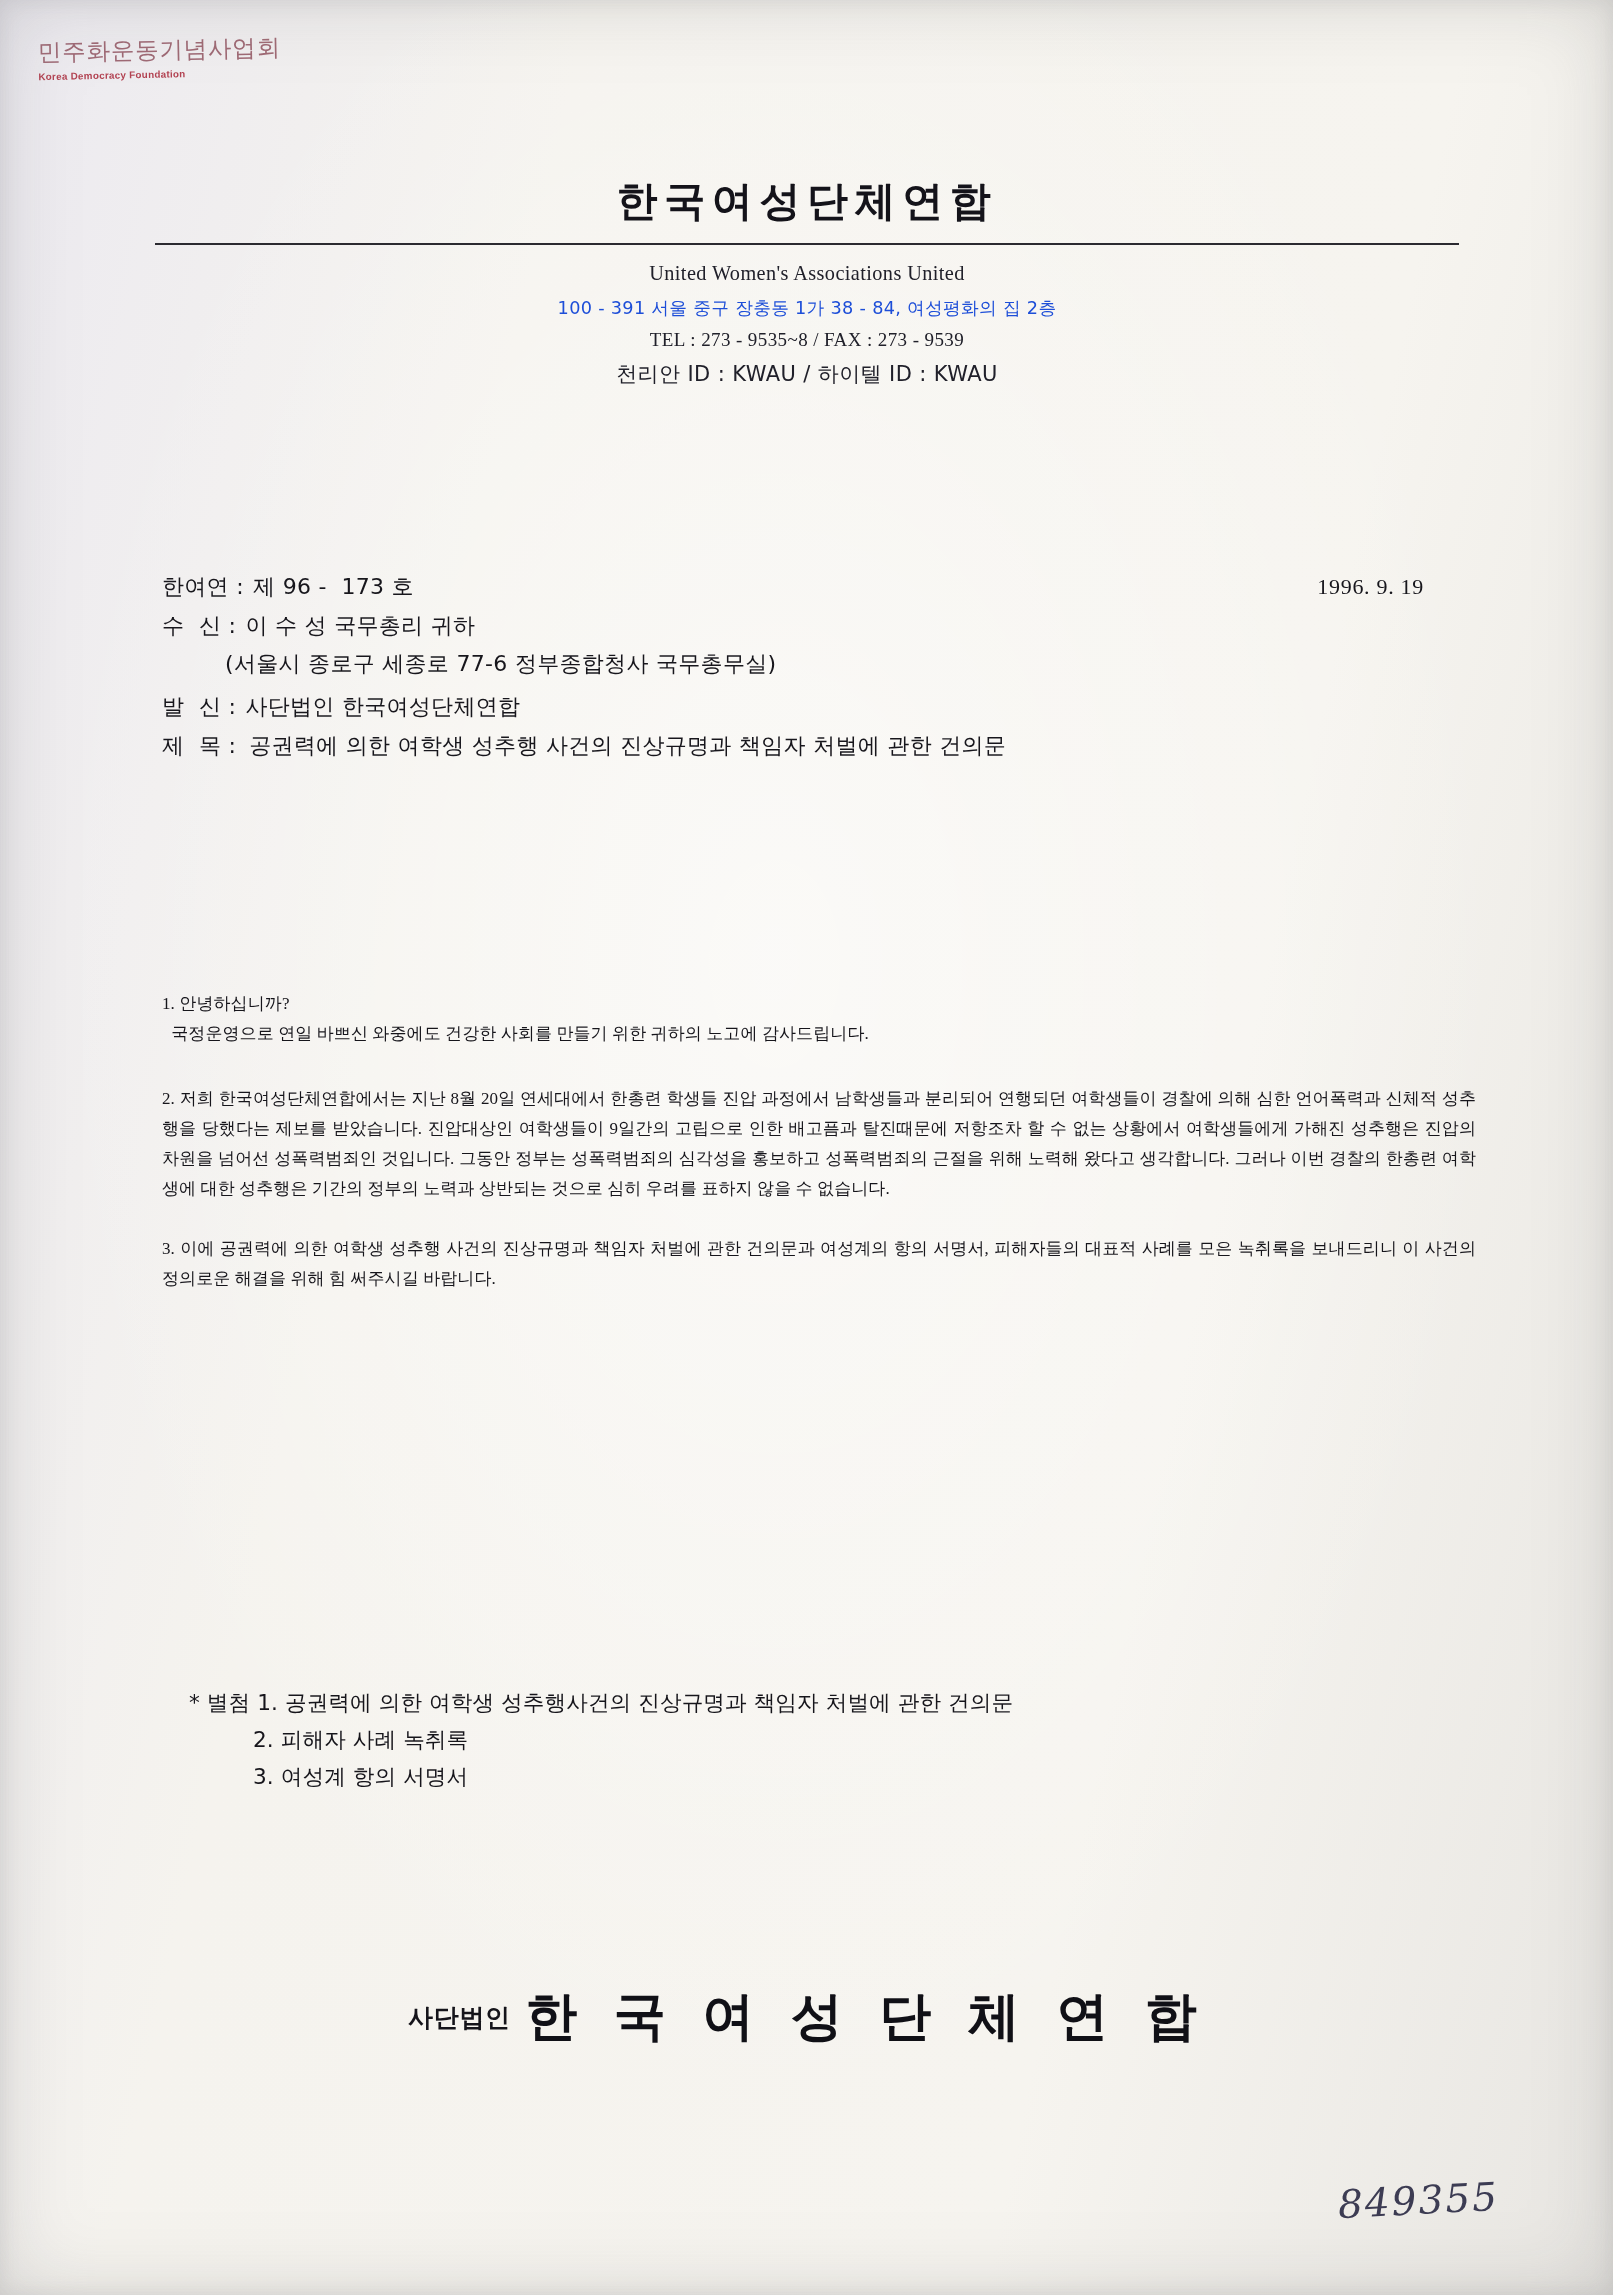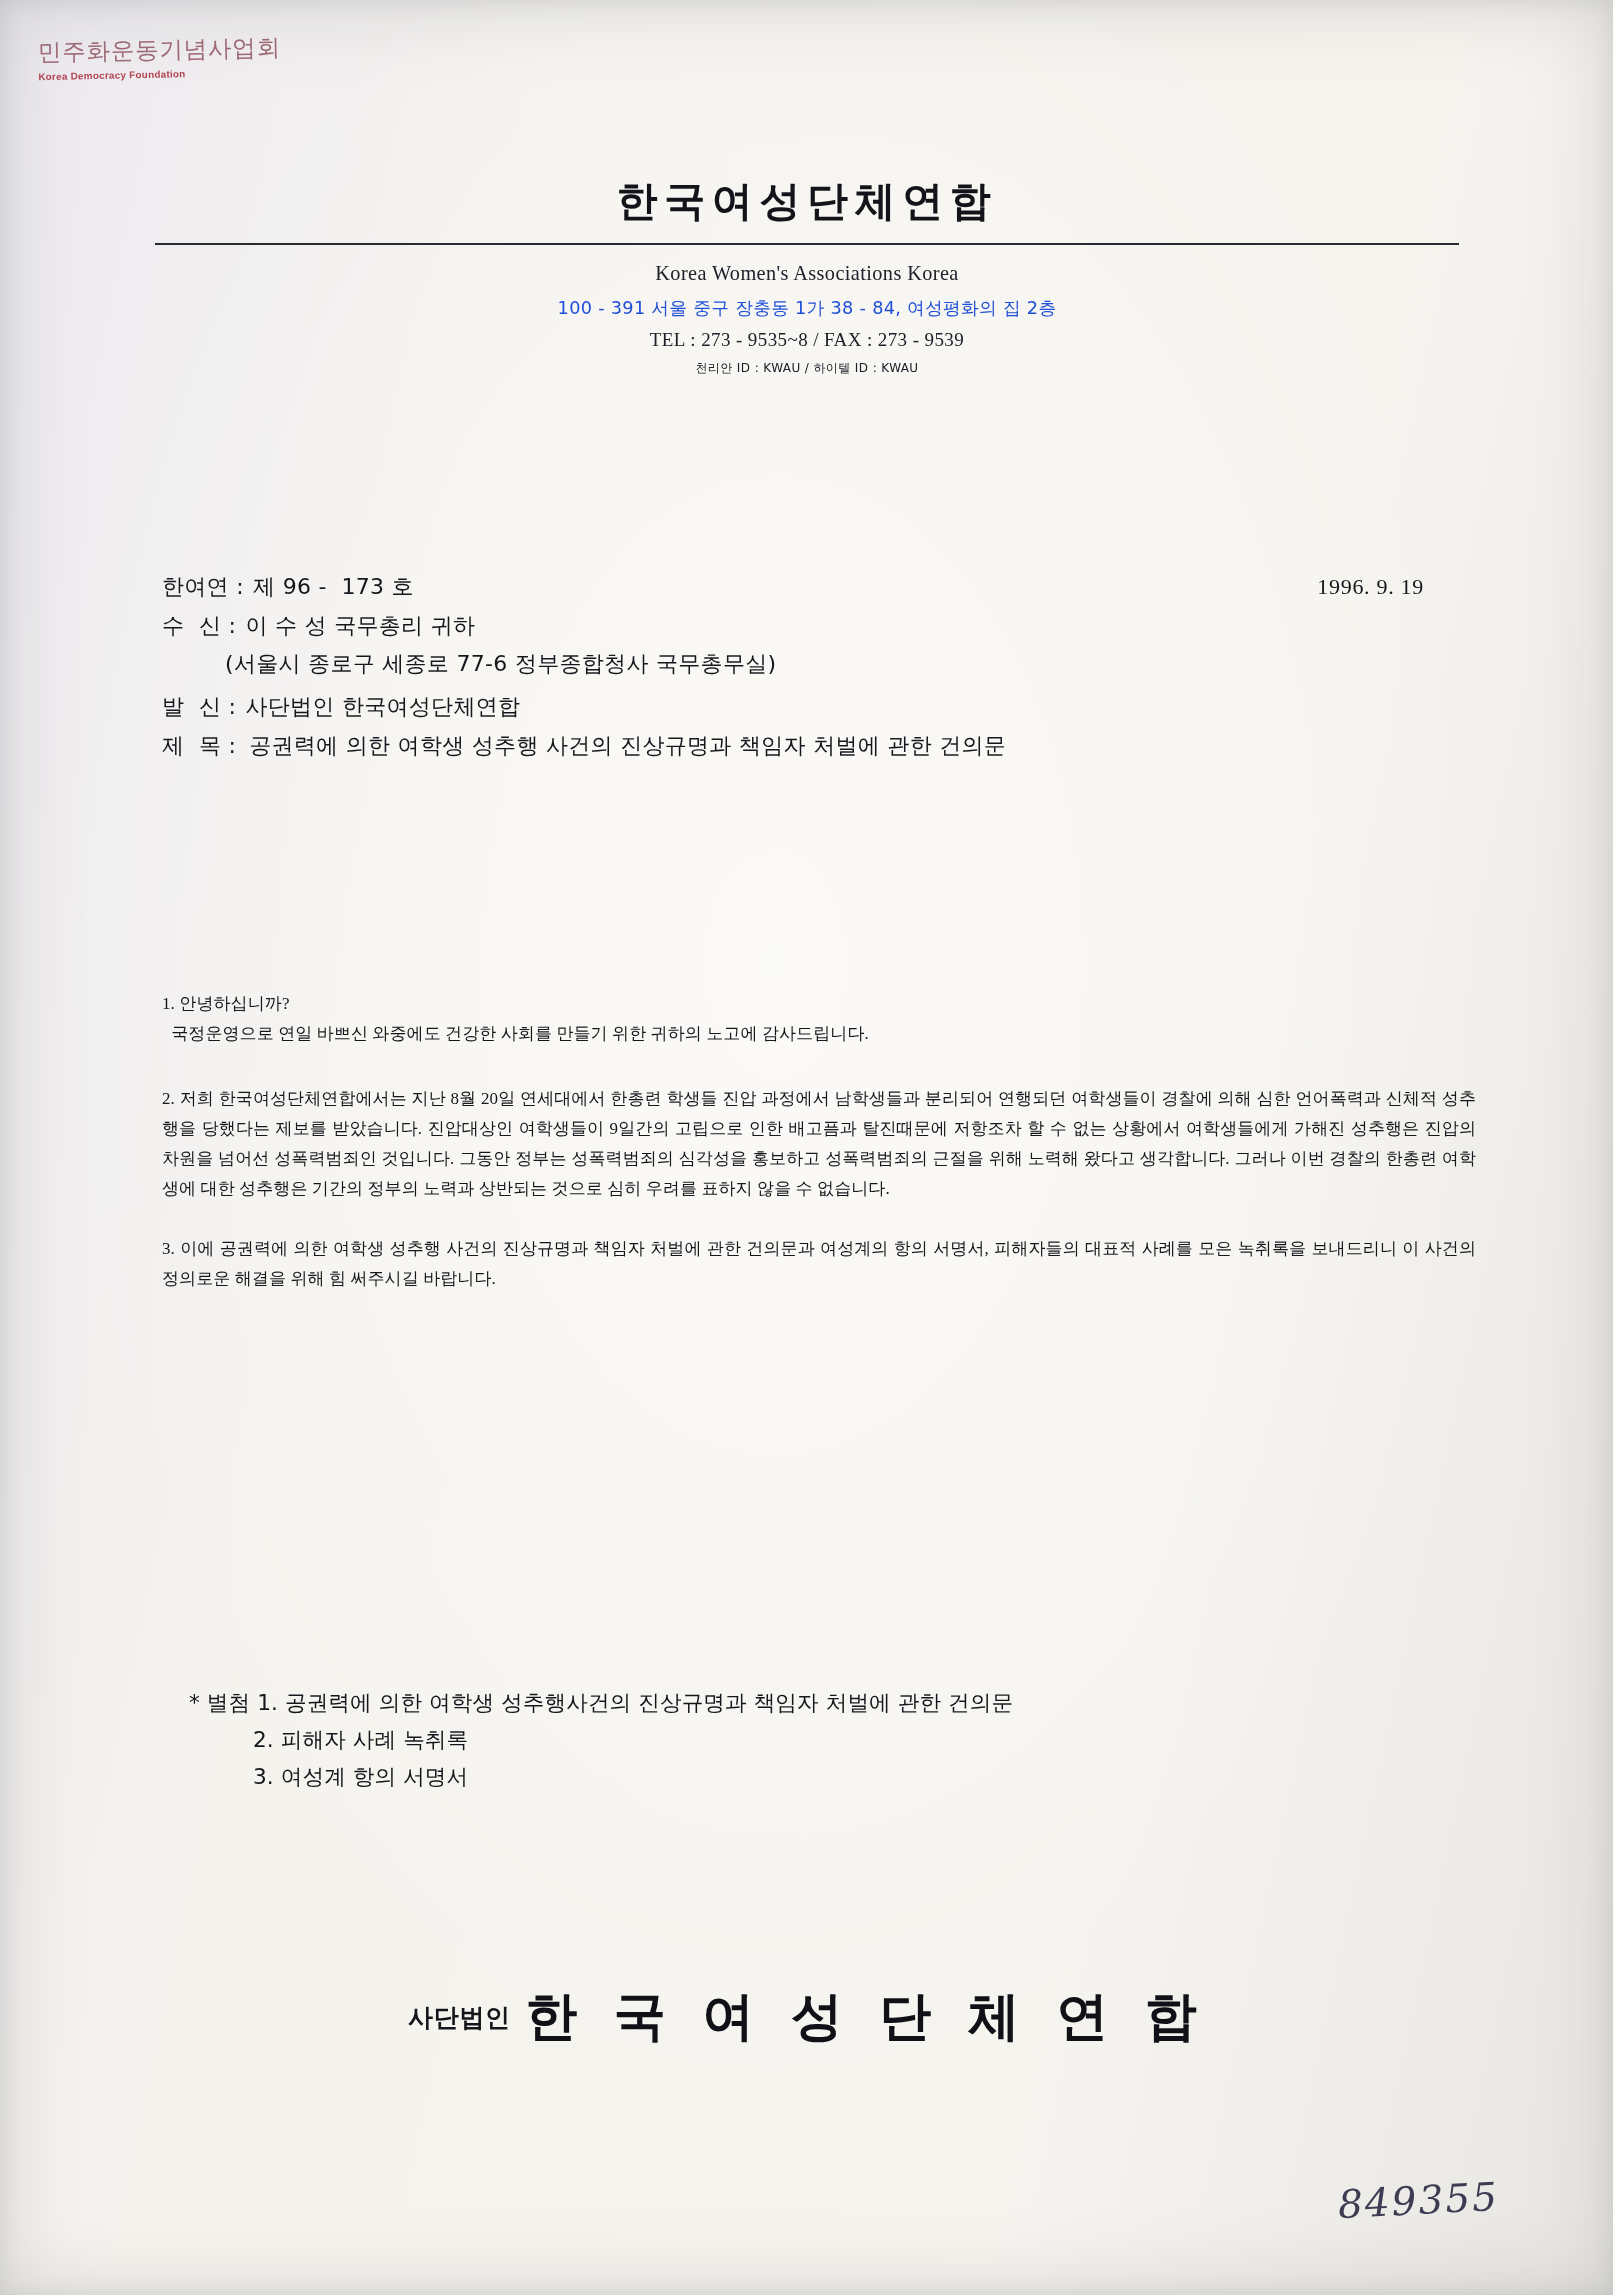--- a/index.html
+++ b/index.html
@@ -101,21 +101,21 @@
   }
   .tel-line, .id-line {
     font-family: "Liberation Serif", serif;
     font-size: 19px;
     color: #20202a;
     margin-top: 9.2px;
     letter-spacing: 0.4px;
   }
   .id-line {
     font-family: "DejaVu Sans", sans-serif;
-    font-size: 12px;
+    font-size: 21px;
   }
 
   
   .meta {
     position: absolute;
     left: 162px;
     right: 151px;
     top: 576px;
     font-family: "DejaVu Sans", sans-serif;
     color: #17161c;
@@ -230,21 +230,21 @@
   <div class="paper-tint"></div>
 
   <div class="kdf-stamp">
     <div class="kr">민주화운동기념사업회</div>
     <div class="en">Korea Democracy Foundation</div>
   </div>
 
   <div class="letterhead">
     <div class="org-title-kr">한국여성단체연합</div>
     <div class="rule"></div>
-    <div class="org-title-en">Korea Women's Associations Korea</div>
+    <div class="org-title-en">United Women's Associations United</div>
     <div class="addr-line">100 - 391 서울 중구 장충동 1가 38 - 84, 여성평화의 집 2층</div>
     <div class="tel-line">TEL : 273 - 9535~8  /  FAX : 273 - 9539</div>
     <div class="id-line">천리안 ID : KWAU / 하이텔 ID : KWAU</div>
   </div>
 
   <div class="meta">
     <div class="meta-row">
       <span class="label">한여연 :</span>
       <span class="value" style="margin-left:9.2px;">제 96 -  173 호</span>
       <span class="date">1996. 9. 19</span>

